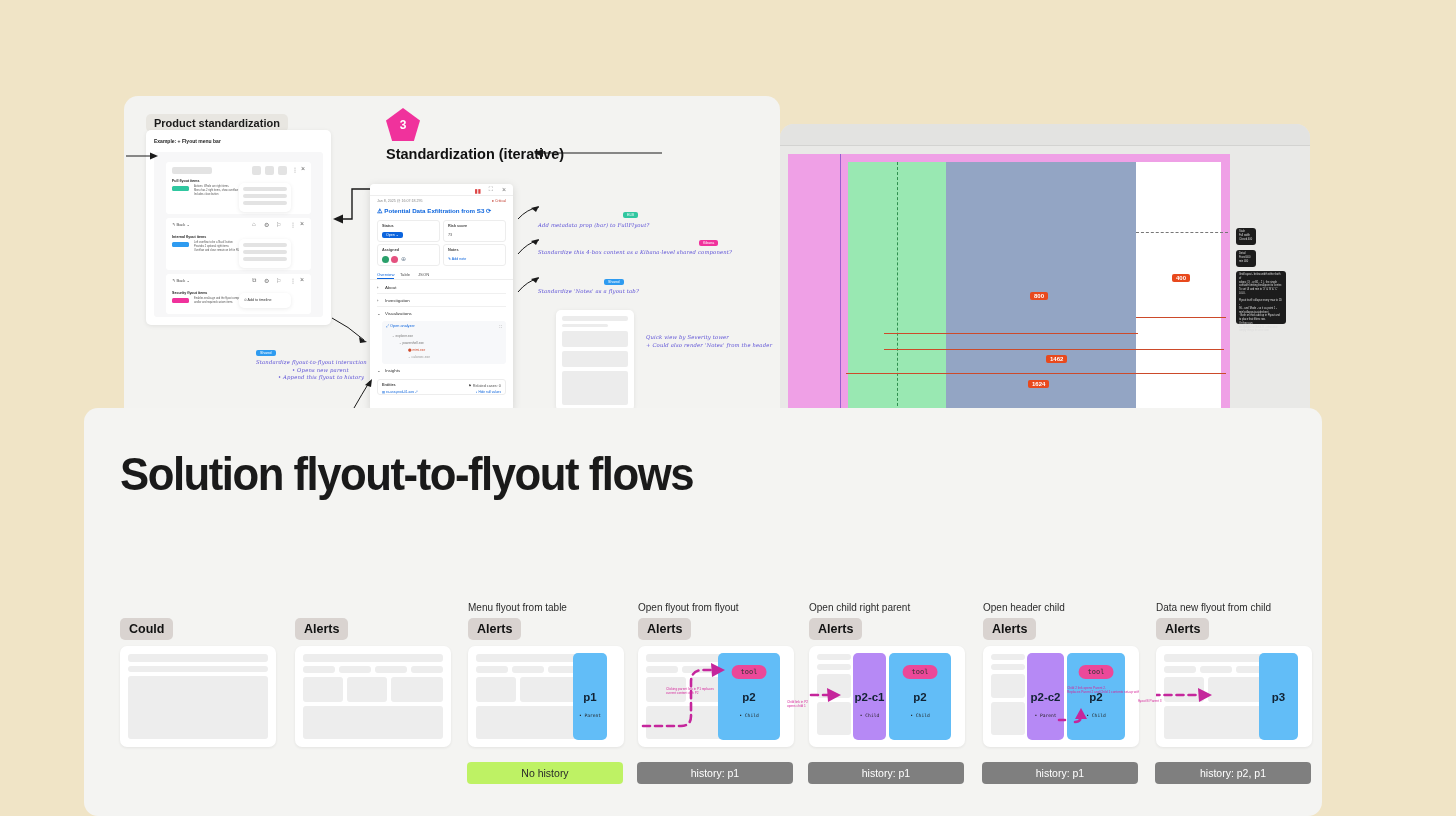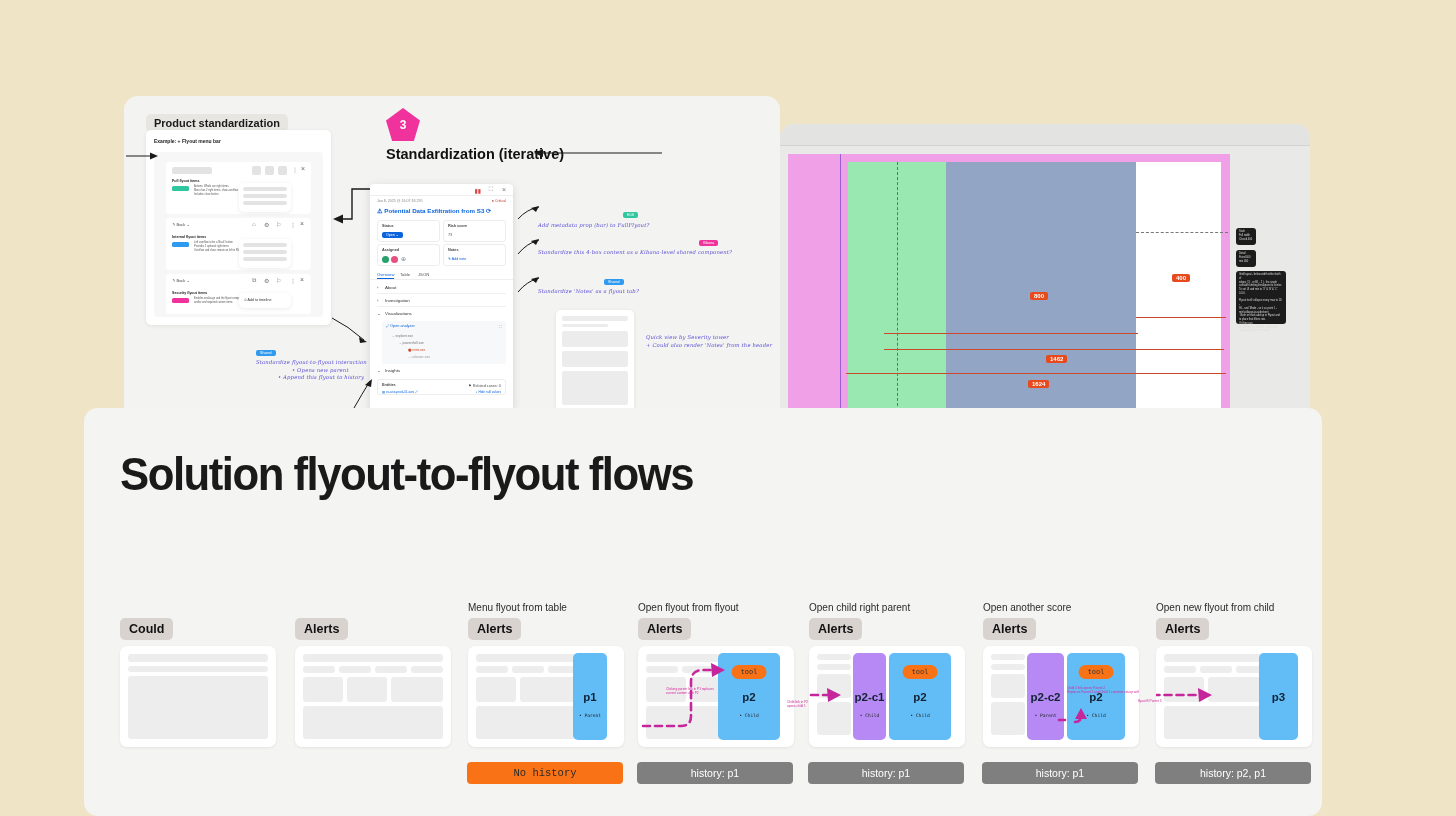--- a/index.html
+++ b/index.html
@@ -170,34 +170,34 @@
     font-size: 11.5px; font-weight: 700; color: #123;
   }
   .p-role {
     position: absolute; bottom: 22px; width: 100%;
     text-align: center;
     font-family: "DejaVu Sans Mono", monospace;
     font-size: 4.6px; color: #222;
   }
   .tool-tag {
     position: absolute; top: 12px; left: 50%; transform: translateX(-50%);
-    background: #f97316; border-radius: 9px;
+    background: #ec4899; border-radius: 9px;
     padding: 3px 9px;
     font-family: "DejaVu Sans Mono", monospace;
     font-size: 7px; color: #333;
   }
   .history-chip {
     position: absolute;
     border-radius: 4px;
     text-align: center;
     font-size: 10.5px;
     padding: 5px 0;
     white-space: nowrap;
   }
-  .history-chip.none { background: #f97316; color: #2a2a2a; font-family: Liberation Mono, monospace; }
+  .history-chip.none { background: #bef264; color: #2a2a2a; }
   .history-chip.has  { background: #7f7f7f; color: #fff; }
 
   .note-pink {
     position: absolute;
     font-size: 3.2px; color: #d6259b; line-height: 1.35;
     white-space: nowrap;
   }
   svg.flow-arrow { position: absolute; overflow: visible; pointer-events: none; }
 </style>
 </head>
@@ -543,21 +543,21 @@
         </svg>
       </div>
       <div class="note-pink" style="left:-22px; top:98px;">
         <span>Child link in P2</span><br>
         <span>opens child 1</span>
       </div>
       <div class="history-chip has" style="top:160px; left:-1px; width:156px;">history: p1</div>
     </div>
 
     <div class="flow-col" style="left:899px; width:172px;">
-      <div class="flow-caption">Open another score</div>
+      <div class="flow-caption">Open header child</div>
       <div class="flow-chip">Alerts</div>
       <div class="flow-card" style="width:156px; height:101px;">
         <div class="wf" style="left:8px;top:8px;width:34px;height:6px;"></div>
         <div class="wf" style="left:8px;top:18px;width:34px;height:6px;"></div>
         <div class="wf" style="left:8px;top:28px;width:34px;height:24px;"></div>
         <div class="wf" style="left:8px;top:56px;width:34px;height:33px;"></div>
         <div class="panel-purple" style="left:44px; top:7px; width:37px; height:87px;">
           <div class="p-name">p2-c2</div>
           <div class="p-role">• <span>Parent</span></div>
         </div>
@@ -572,21 +572,21 @@
         </svg>
         <div class="note-pink" style="left:84px; top:40px;">
           <span>Child 2 link opens Parent 2.</span><br>
           <span>Replaces Parent 2 and Child 1 contents set-up with Parent 2</span>
         </div>
       </div>
       <div class="history-chip has" style="top:160px; left:-1px; width:156px;">history: p1</div>
     </div>
 
     <div class="flow-col" style="left:1072px; width:172px;">
-      <div class="flow-caption">Open new flyout from child</div>
+      <div class="flow-caption">Data new flyout from child</div>
       <div class="flow-chip">Alerts</div>
       <div class="flow-card" style="width:156px; height:101px;">
         <div class="wf" style="left:8px;top:8px;width:122px;height:8px;"></div>
         <div class="wf" style="left:8px;top:20px;width:32px;height:7px;"></div>
         <div class="wf" style="left:44px;top:20px;width:32px;height:7px;"></div>
         <div class="wf" style="left:80px;top:20px;width:32px;height:7px;"></div>
         <div class="wf" style="left:8px;top:31px;width:40px;height:25px;"></div>
         <div class="wf" style="left:52px;top:31px;width:56px;height:25px;"></div>
         <div class="wf" style="left:8px;top:60px;width:100px;height:33px;"></div>
         <div class="panel-blue" style="left:103px; top:7px; width:39px; height:87px;">

